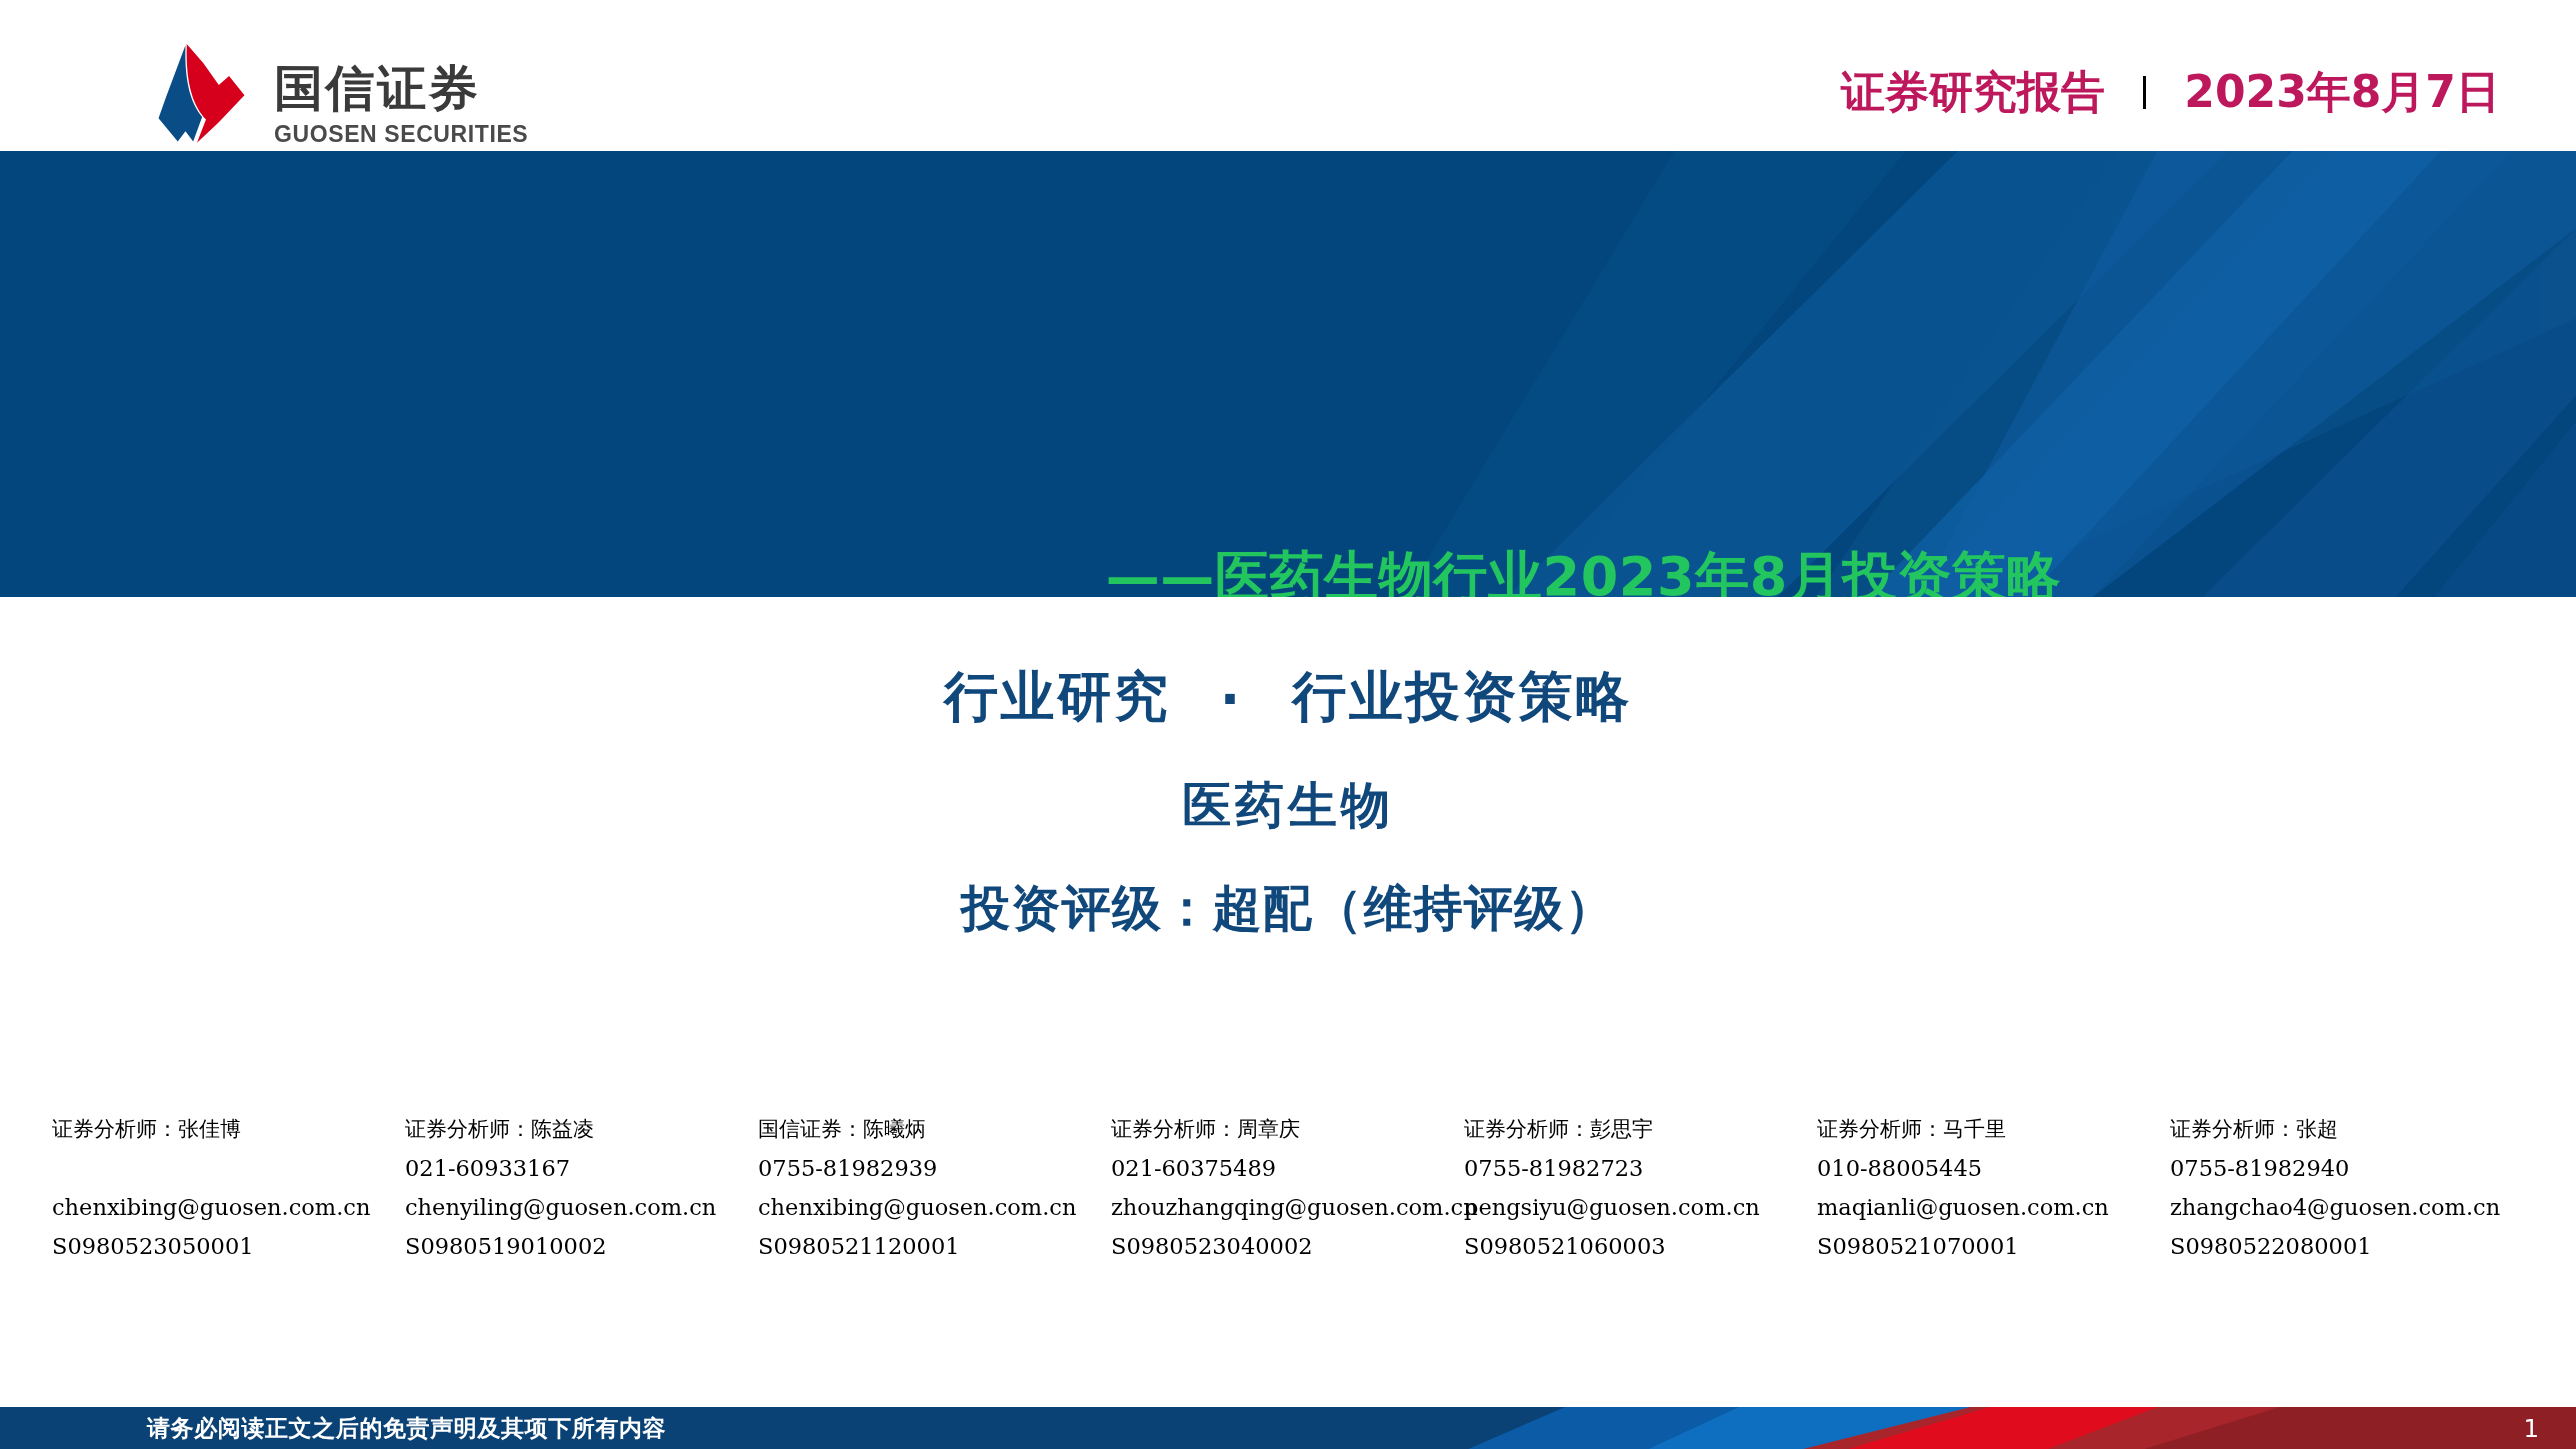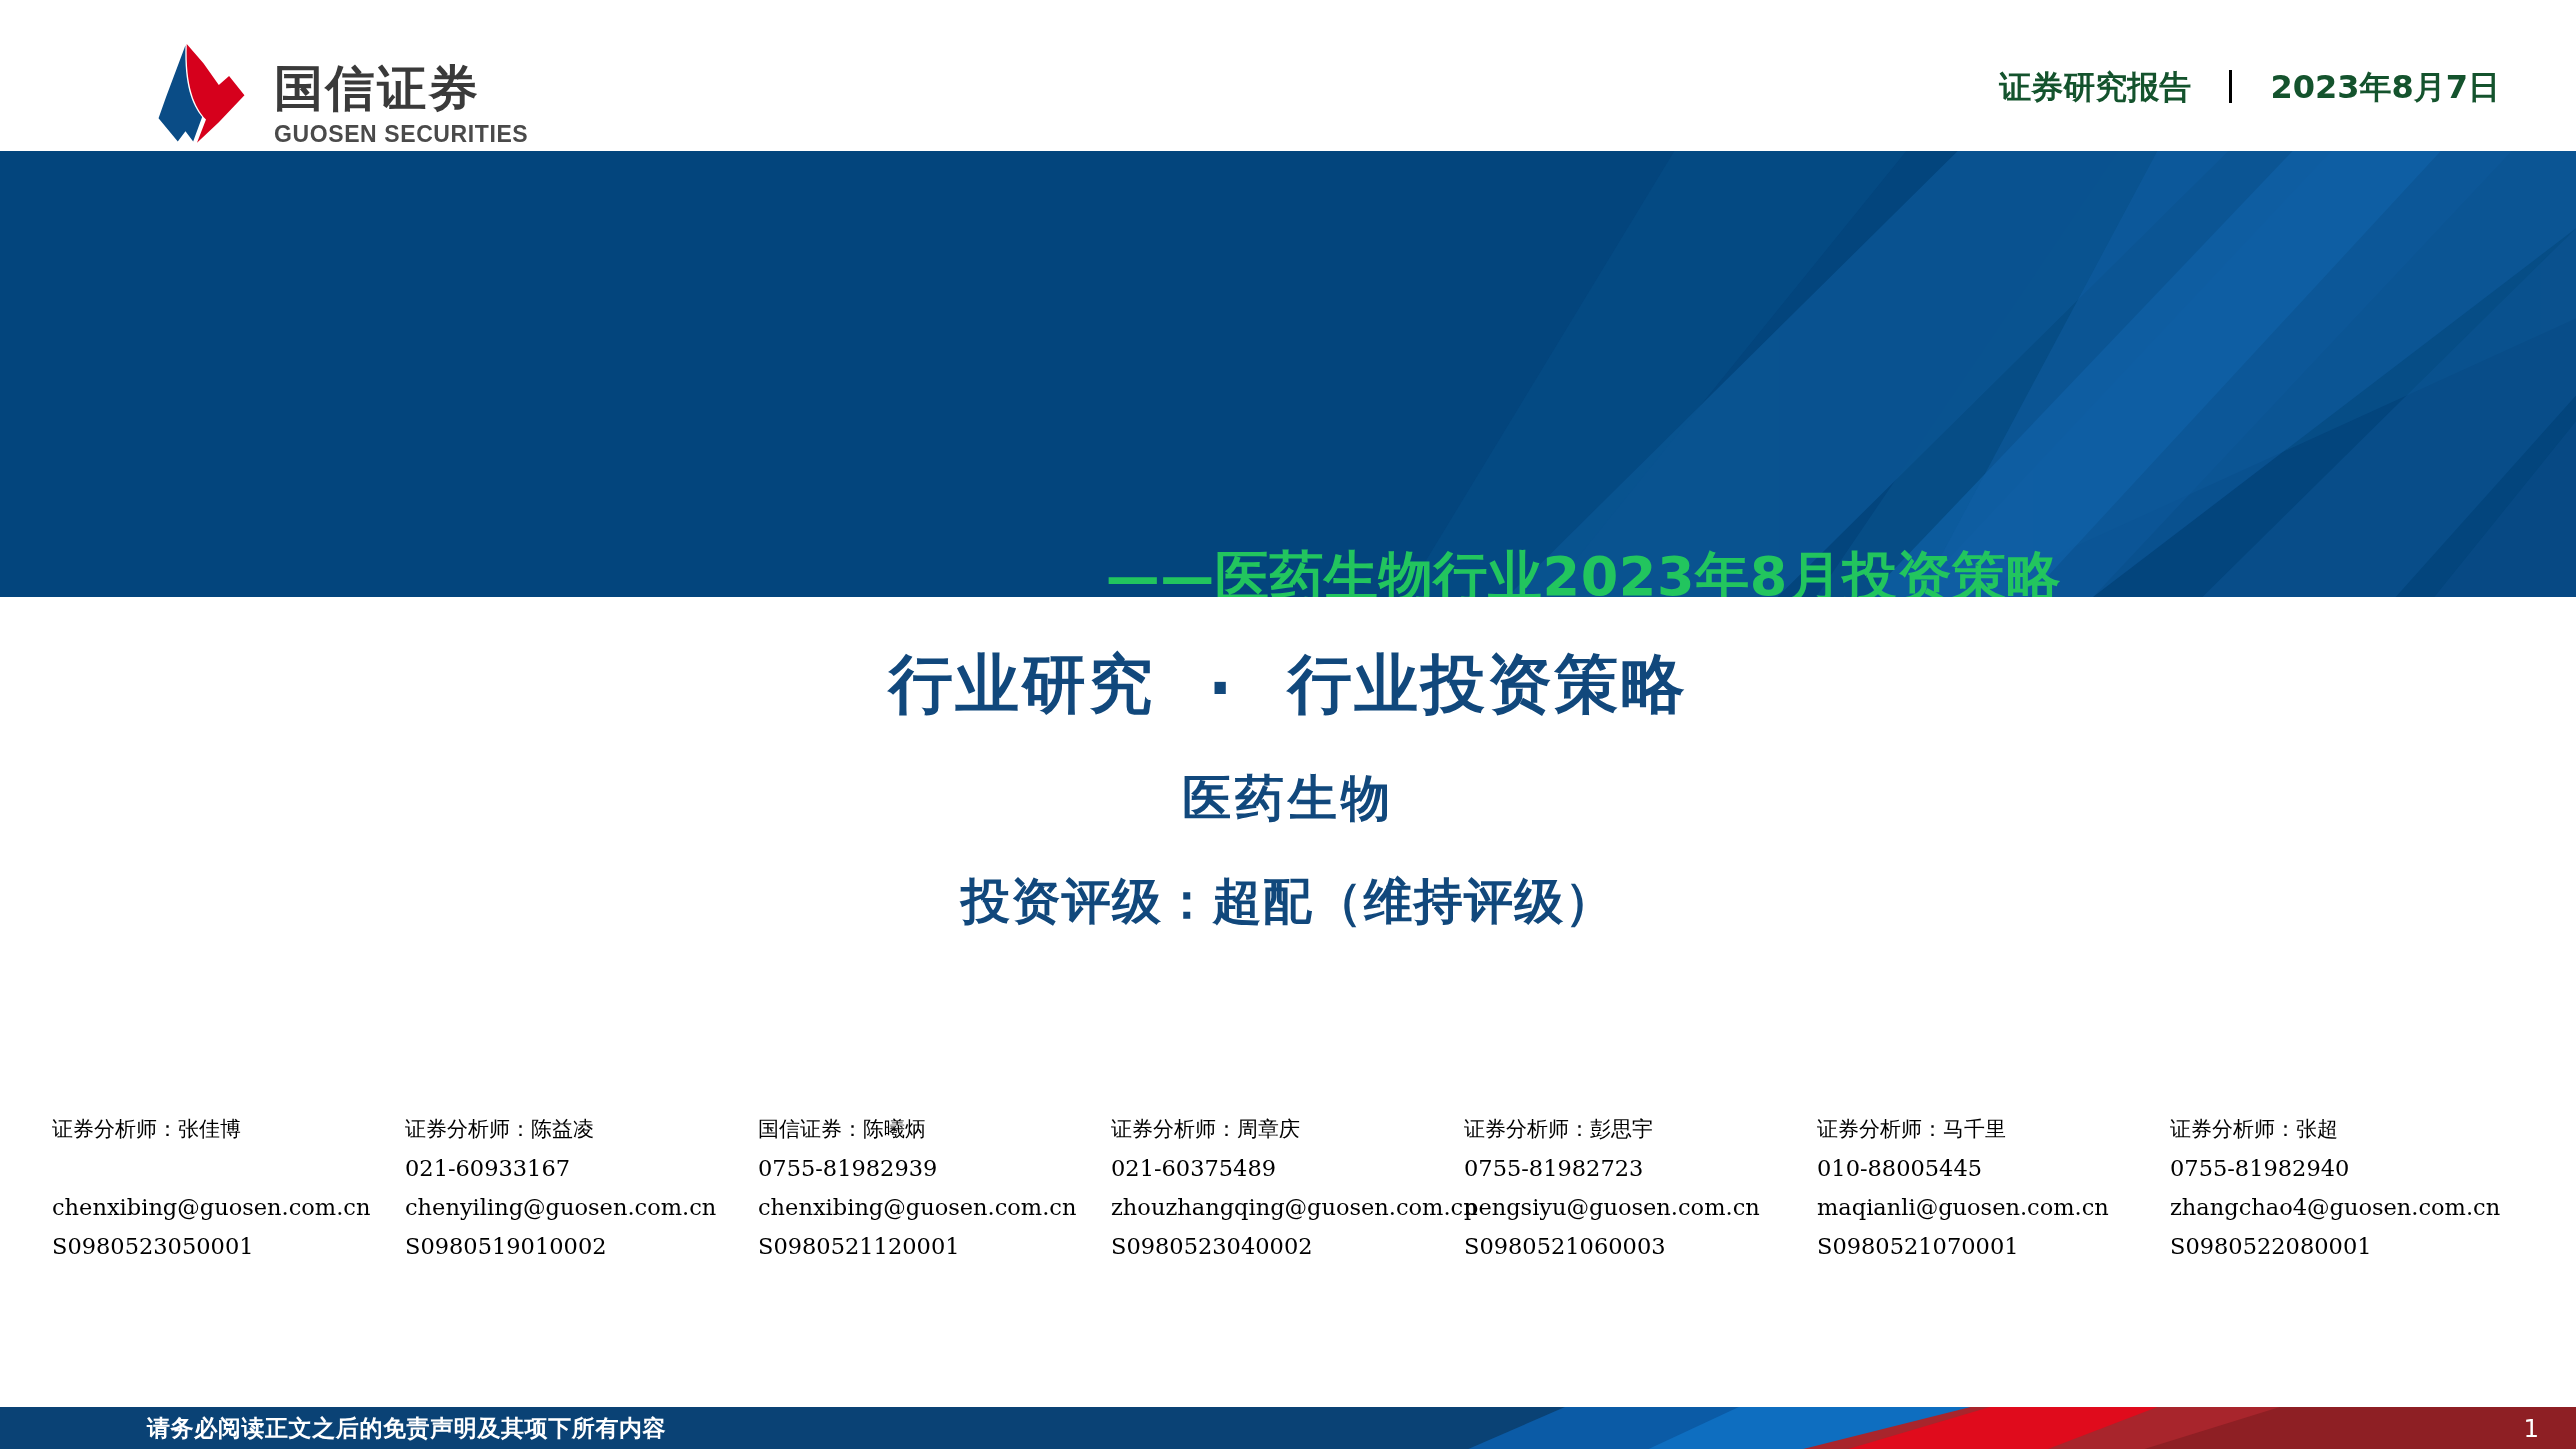--- a/index.html
+++ b/index.html
@@ -15,38 +15,38 @@
   
   .header{position:absolute;left:0;top:0;width:2576px;height:151px;background:#fff;}
   .logo-wrap{position:absolute;left:147px;top:40px;display:flex;align-items:flex-end;}
   .logo-mark{position:relative;width:109px;height:106px;flex:none;}
   .logo-mark svg{display:block;width:109px;height:106px;}
   .logo-text{margin-left:18px;display:flex;flex-direction:column;justify-content:flex-start;padding-top:7.7px;}
   .logo-cn{font-family:"DejaVu Sans","Liberation Sans",sans-serif;font-size:49px;font-weight:700;color:#3a3a3a;letter-spacing:2.6px;line-height:1;}
   .logo-en{font-family:"Liberation Sans",sans-serif;font-size:23px;font-weight:700;color:#4a4a4a;letter-spacing:0.6px;line-height:1;margin-top:10.3px;}
 
   .header-meta{position:absolute;right:76px;top:70px;display:flex;align-items:center;
-    font-family:"DejaVu Sans","Liberation Sans",sans-serif;font-size:32px;font-weight:700;color:#14532d;line-height:1;gap:20px;}
+    font-family:"DejaVu Sans","Liberation Sans",sans-serif;font-size:44px;font-weight:700;color:#be185d;line-height:1;gap:20px;}
   .header-meta .sep{display:inline-block;width:3.2px;height:33px;background:#000;margin:0 18px;}
 
   
   .banner{position:absolute;left:0;top:151px;width:2576px;height:446px;background:#03457d;overflow:hidden;}
   .banner-art{position:absolute;inset:0;width:100%;height:100%;}
   .banner-title{position:absolute;left:0;top:0;width:2576px;height:446px;}
   .title-main{position:absolute;left:267px;top:256px;width:2061px;
     font-family:"DejaVu Sans","Liberation Sans",sans-serif;font-size:75px;font-weight:700;color:#ffffff;
     letter-spacing:1.3px;line-height:1;white-space:nowrap;}
   .title-sub{position:absolute;left:0;top:399px;width:2061px;text-align:right;
     font-family:"DejaVu Sans","Liberation Sans",sans-serif;font-size:54px;font-weight:700;color:#22c55e;
     letter-spacing:0.6px;line-height:1;white-space:nowrap;}
 
   
   .mid{position:absolute;left:0;top:618px;width:2576px;text-align:center;}
   .mid-row{font-family:"DejaVu Sans","Liberation Sans",sans-serif;font-weight:700;color:#11487c;line-height:1;white-space:nowrap;}
-  .mid-cat{font-size:64px;margin-top:34px;letter-spacing:2.6px;}
+  .mid-cat{font-size:54px;margin-top:52px;letter-spacing:2.6px;}
   .mid-cat .dot{display:inline-block;margin:0 28px;vertical-align:middle;}
   .mid-name{font-size:49px;margin-top:54px;letter-spacing:3.9px;}
   .mid-rating{font-size:49px;margin-top:54px;letter-spacing:1.3px;}
 
   
   .analysts{position:absolute;left:52px;top:1119px;width:2473px;display:flex;align-items:flex-start;}
   .analyst{width:353px;flex:none;
     font-family:"DejaVu Serif","Liberation Serif",serif;color:#000;}
   .a-name{font-family:"DejaVu Sans","Liberation Sans",sans-serif;font-size:21px;font-weight:400;line-height:1;margin-bottom:16.7px;white-space:nowrap;}
   .a-line{font-family:"DejaVu Serif","Liberation Serif",serif;font-size:22.5px;line-height:1;margin-bottom:16.7px;white-space:nowrap;}

